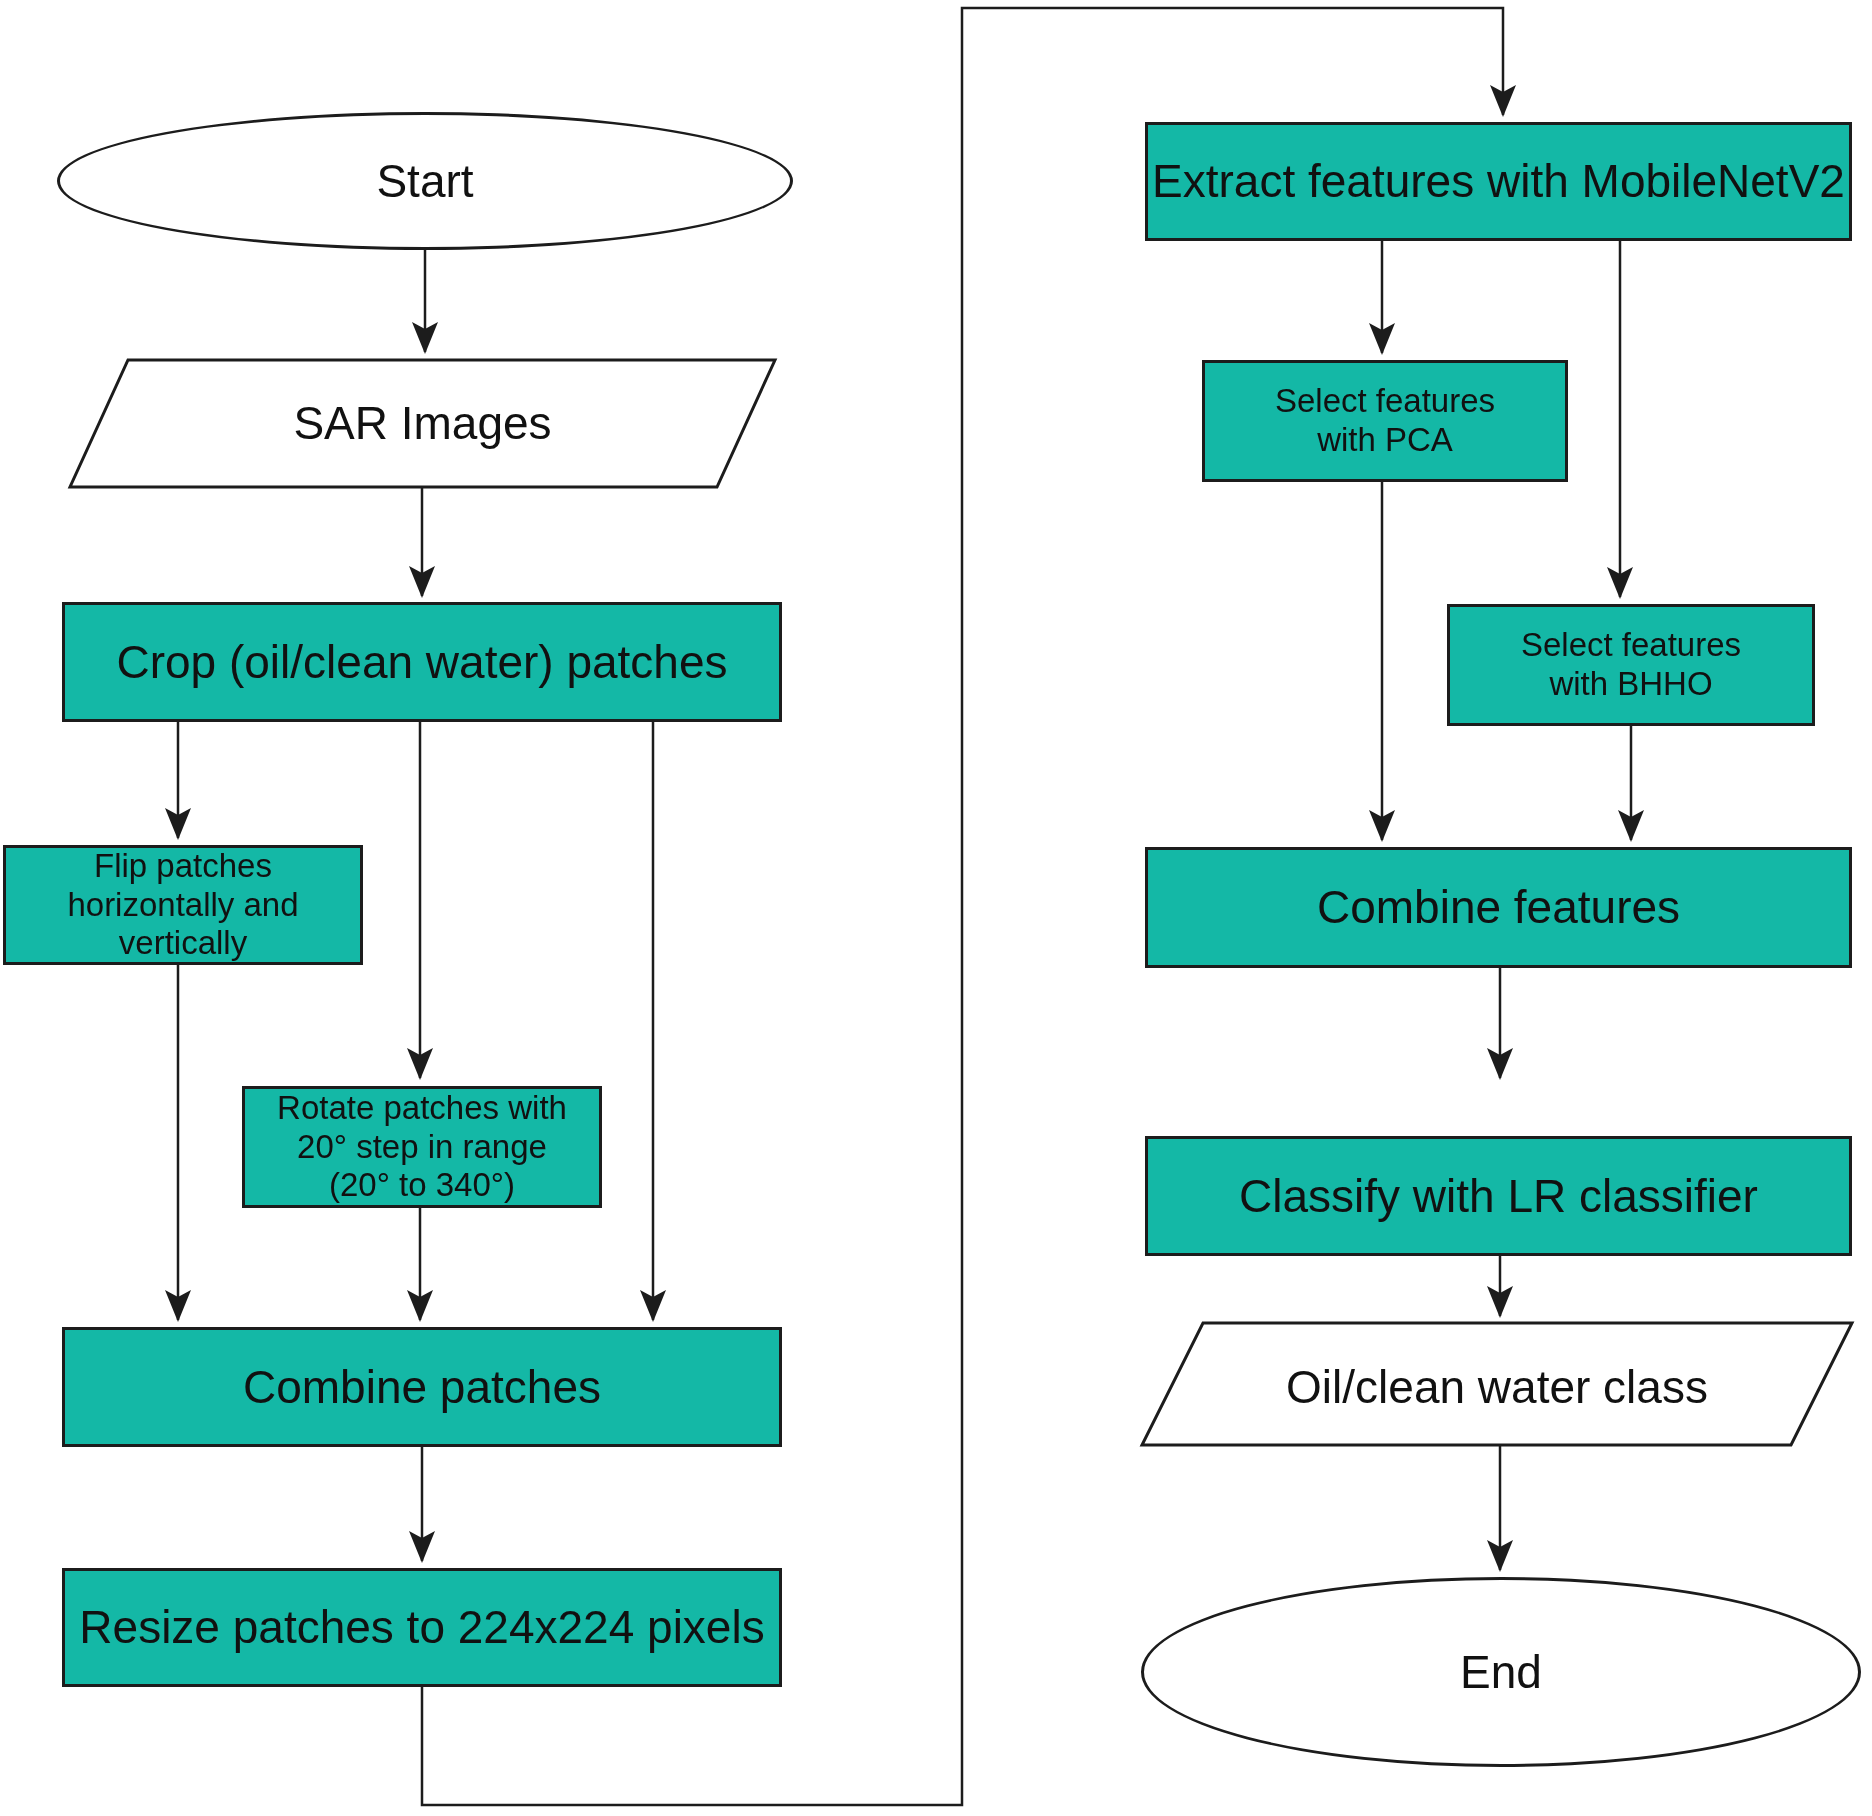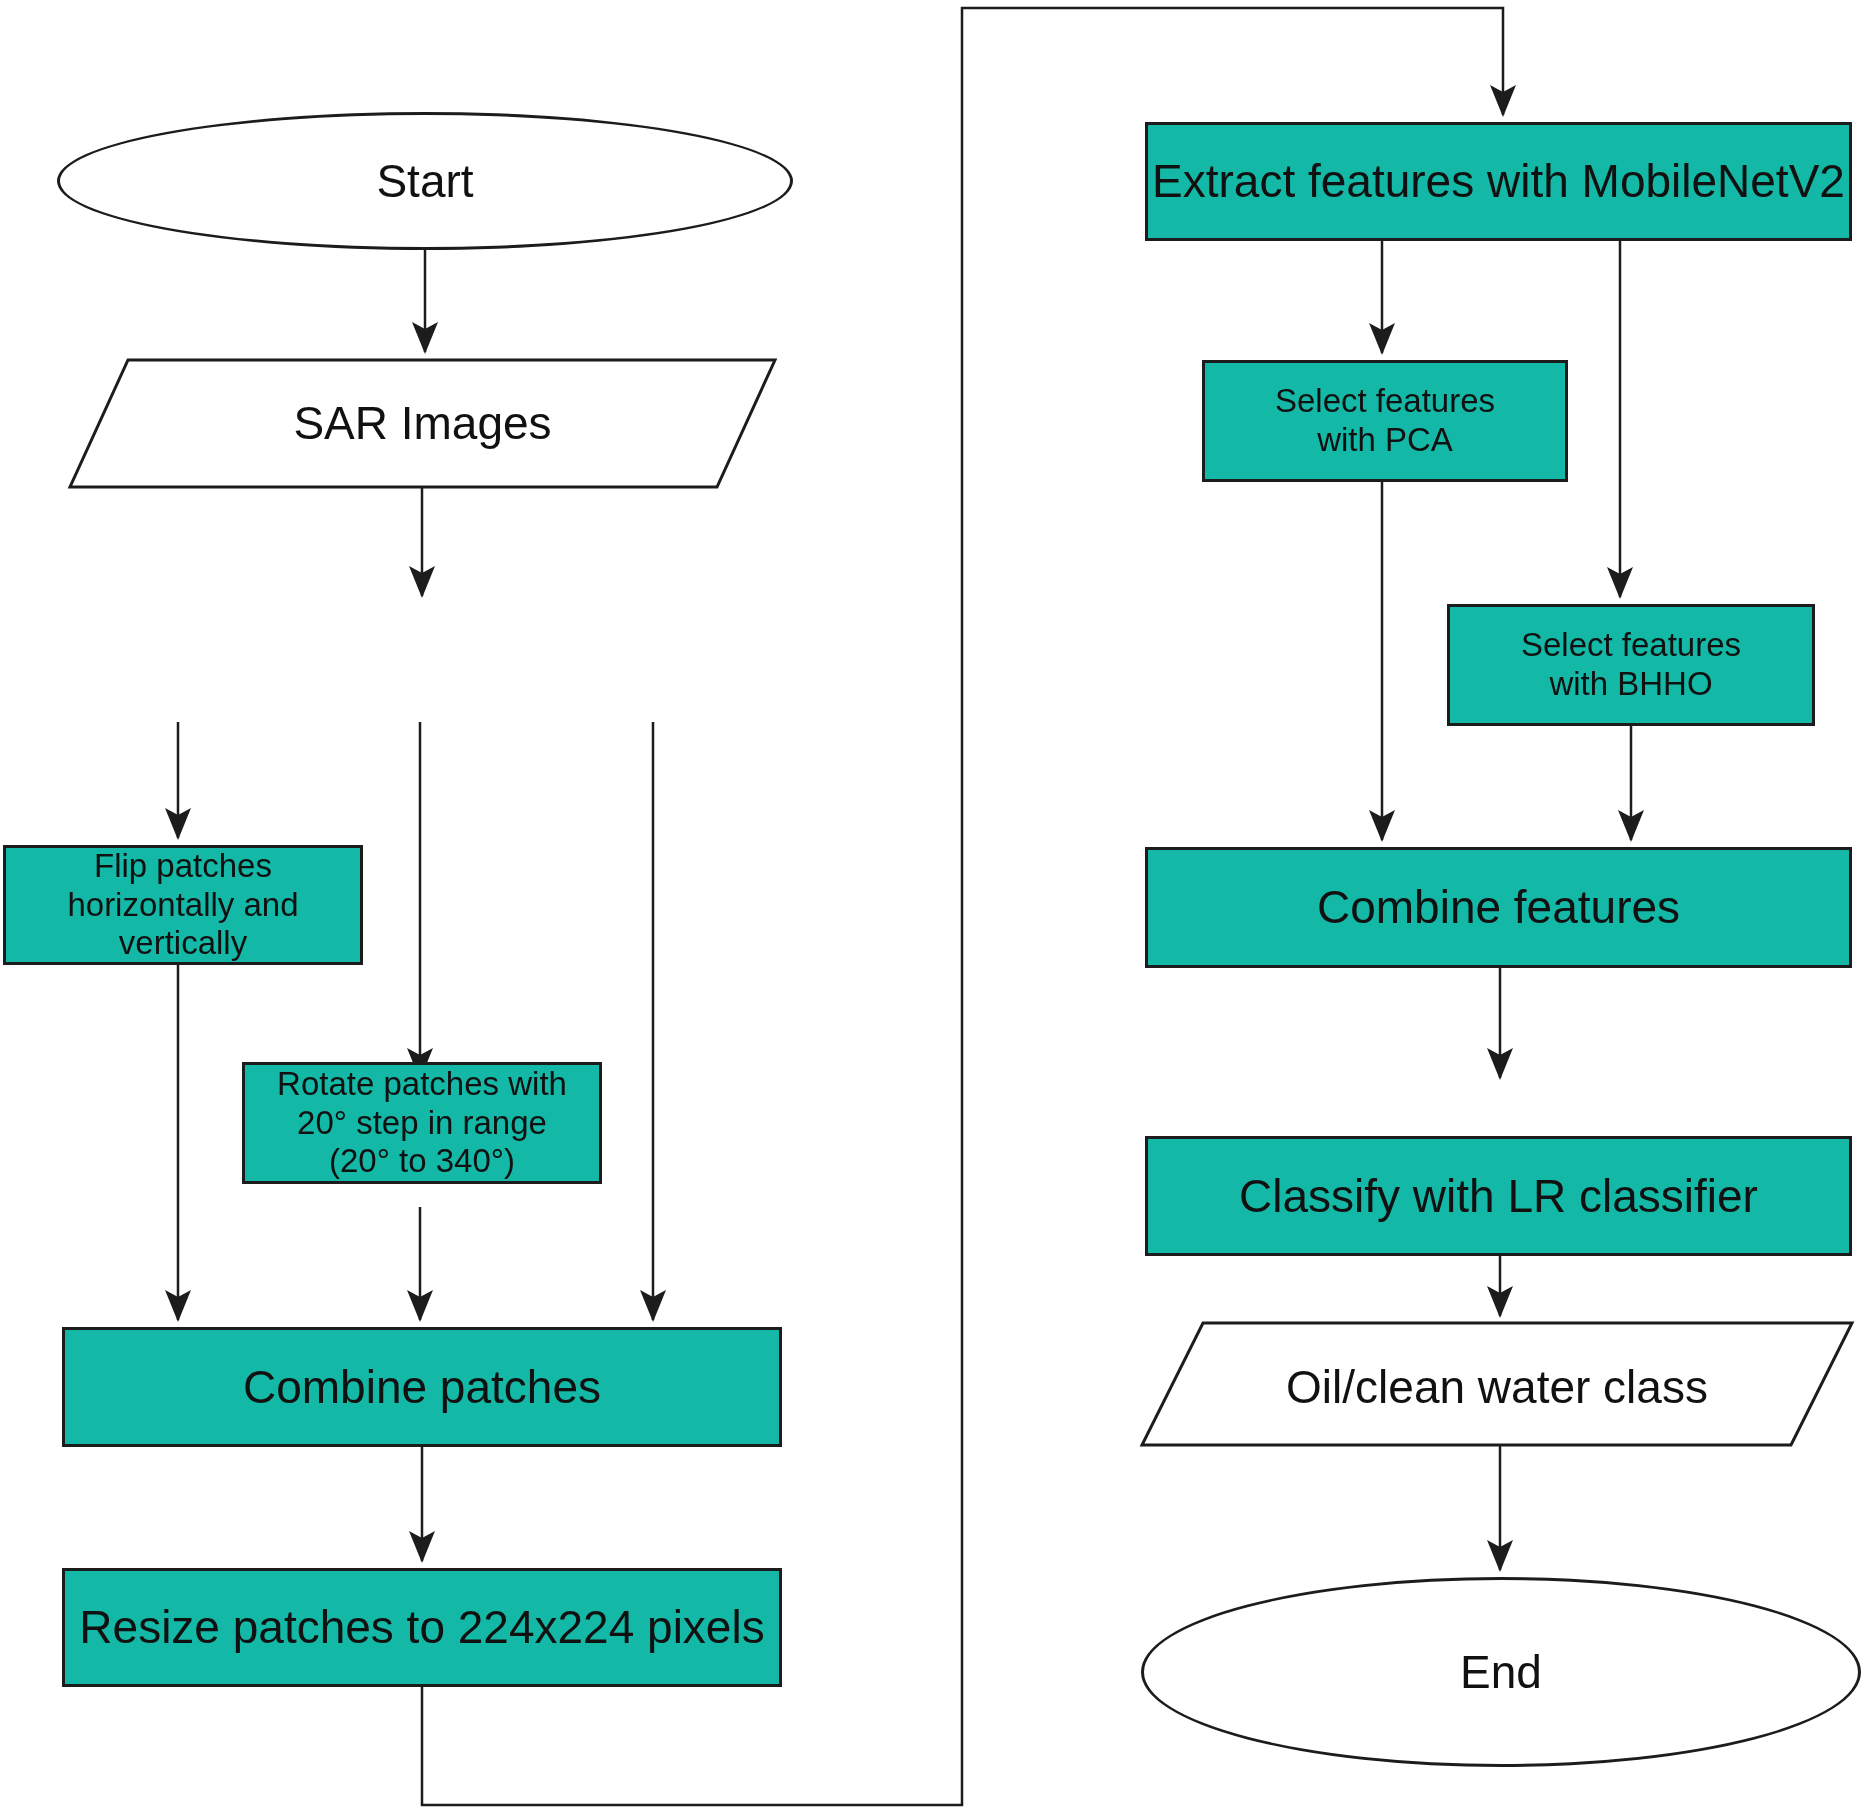--- a/index.html
+++ b/index.html
@@ -48,21 +48,21 @@
     border: none;
   }
   .small {
     font-size: 33px;
   }
   
   #n-start            { left: 57px;   top: 112px;  width: 736px; height: 138px; }
   #n-sar              { left: 70px;   top: 360px;  width: 705px; height: 127px; }
   #n-crop             { left: 62px;   top: 602px;  width: 720px; height: 120px; }
   #n-flip             { left: 3px;    top: 845px;  width: 360px; height: 120px; }
-  #n-rotate           { left: 242px;  top: 1062px; width: 360px; height: 122px; }
+  #n-rotate           { left: 242px;  top: 1086px; width: 360px; height: 122px; }
   #n-combine-patches  { left: 62px;   top: 1327px; width: 720px; height: 120px; }
   #n-resize           { left: 62px;   top: 1568px; width: 720px; height: 119px; }
   #n-extract          { left: 1145px; top: 122px;  width: 707px; height: 119px; }
   #n-pca              { left: 1202px; top: 360px;  width: 366px; height: 122px; }
   #n-bhho             { left: 1447px; top: 604px;  width: 368px; height: 122px; }
   #n-combine-features { left: 1145px; top: 847px;  width: 707px; height: 121px; }
   #n-classify         { left: 1145px; top: 1136px; width: 707px; height: 120px; }
   #n-oil              { left: 1142px; top: 1323px; width: 710px; height: 128px; }
   #n-end              { left: 1141px; top: 1577px; width: 720px; height: 190px; }
   .edge {
@@ -106,20 +106,21 @@
     <path class="edge" d="M1631 726 V840" marker-end="url(#arrow)"></path>
     <path class="edge" d="M1500 968 V1078" marker-end="url(#arrow)"></path>
     <path class="edge" d="M1500 1205 V1316" marker-end="url(#arrow)"></path>
     <path class="edge" d="M1500 1445 V1570" marker-end="url(#arrow)"></path>
   </svg>
 
   <div id="n-start" class="node ellipse">Start</div>
 
   <div id="n-sar" class="node plabel">SAR Images</div>
 
+  <div id="n-crop" class="node rect">Crop (oil/clean water) patches</div>
 
   <div id="n-flip" class="node rect small">Flip patches
 horizontally and
 vertically</div>
 
   <div id="n-rotate" class="node rect small">Rotate patches with
 20° step in range
 (20° to 340°)</div>
 
   <div id="n-combine-patches" class="node rect">Combine patches</div>

